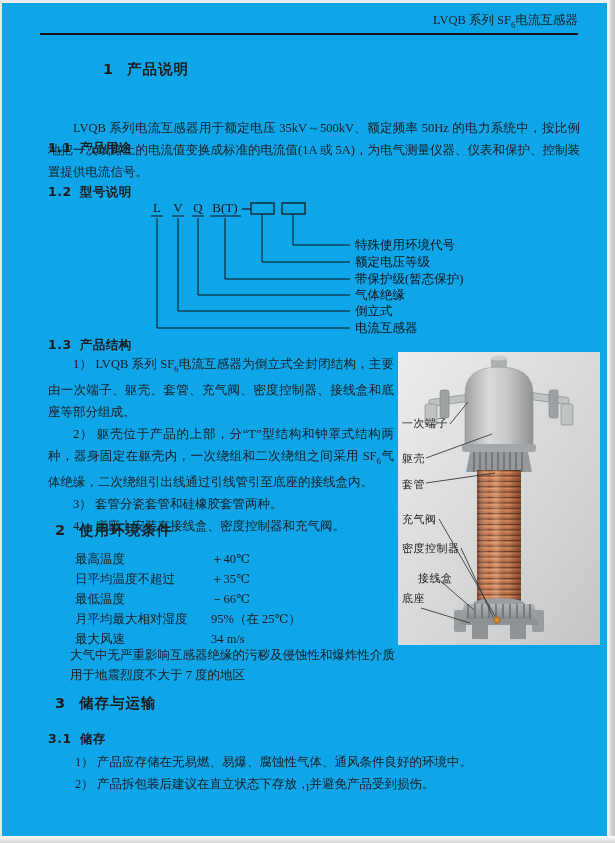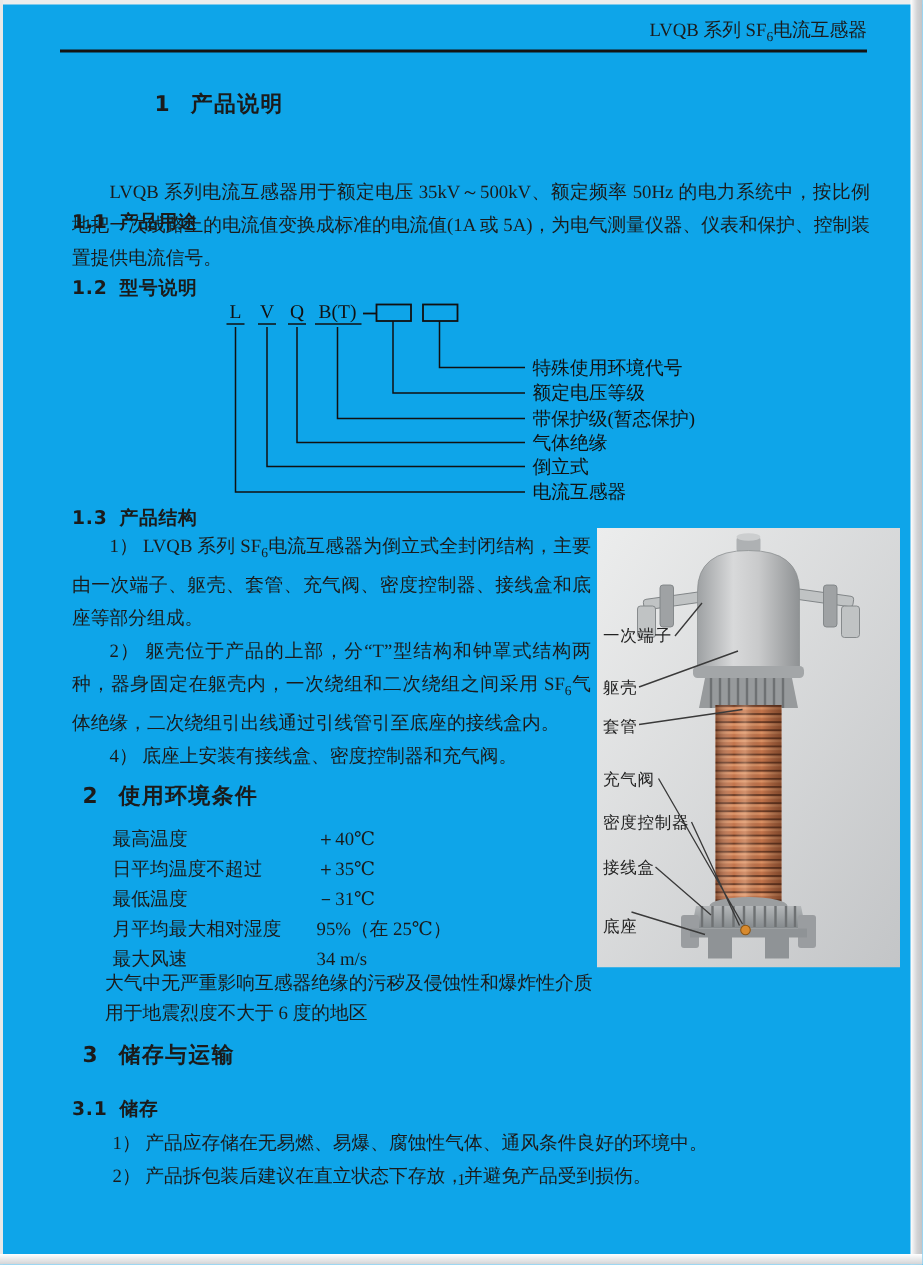--- a/index.html
+++ b/index.html
@@ -107,36 +107,37 @@
     <text class="lbl" x="215" y="115">倒立式</text>
     <text class="lbl" x="215" y="132">电流互感器</text>
   </svg>
 
   <div class="h2" style="left:48px; top:337px;">
     <span>1.3</span><span class="t">产品结构</span>
   </div>
   <div id="s1-3-body" class="bodytext indent">
     <p><span>1） LVQB 系列 SF</span><sub>6</sub><span>电流互感器为倒立式全封闭结构，主要由一次端子、躯壳、套管、充气阀、密度控制器、接线盒和底座等部分组成。</span></p>
     <p><span>2） 躯壳位于产品的上部，分“T”型结构和钟罩式结构两种，器身固定在躯壳内，一次绕组和二次绕组之间采用 SF</span><sub>6</sub><span>气体绝缘，二次绕组引出线通过引线管引至底座的接线盒内。</span></p>
+    <p>3） 套管分瓷套管和硅橡胶套管两种。</p>
     <p>4） 底座上安装有接线盒、密度控制器和充气阀。</p>
   </div>
 
   <div class="h1" style="left:55px; top:521px;">
     <span>2</span><span class="t">使用环境条件</span>
   </div>
   <div id="env-rows">
     <div><span class="lab">最高温度</span><span class="val">＋40℃</span></div>
     <div><span class="lab">日平均温度不超过</span><span class="val">＋35℃</span></div>
-    <div><span class="lab">最低温度</span><span class="val">－31℃</span></div>
+    <div><span class="lab">最低温度</span><span class="val">－66℃</span></div>
     <div><span class="lab">月平均最大相对湿度</span><span class="val">95%（在 25℃）</span></div>
     <div><span class="lab">最大风速</span><span class="val">34 m/s</span></div>
   </div>
   <div id="env-notes">
     <div>大气中无严重影响互感器绝缘的污秽及侵蚀性和爆炸性介质</div>
-    <div>用于地震烈度不大于 6 度的地区</div>
+    <div>用于地震烈度不大于 7 度的地区</div>
   </div>
 
   <div class="h1" style="left:55px; top:694px;">
     <span>3</span><span class="t">储存与运输</span>
   </div>
   <div class="h2" style="left:48px; top:731px;text-align:center;">
     <span>3.1</span><span class="t">储存</span>
   </div>
   <div id="s3-items">
     <div>1） 产品应存储在无易燃、易爆、腐蚀性气体、通风条件良好的环境中。</div>
@@ -212,16 +213,16 @@
       <circle cx="99" cy="268" r="3.2" fill="#d88a2e" stroke="#8a5515" stroke-width="0.7"></circle>
 
       <path d="M52,72 L70,50 M28,106 L94,82 M28,131 L97,121 M41,167 L97,264 M63,196 L95,265 M39,226 L76,258 M23,256 L72,271" stroke="#3a3a3a" stroke-width="0.9" fill="none"></path>
     </svg>
 
     <div class="fig-label" style="left:4px;  top:64px;">一次端子</div>
     <div class="fig-label" style="left:4px;  top:99px;">躯壳</div>
     <div class="fig-label" style="left:4px;  top:125px;">套管</div>
     <div class="fig-label" style="left:4px;  top:160px;">充气阀</div>
     <div class="fig-label" style="left:4px;  top:189px;">密度控制器</div>
-    <div class="fig-label" style="left:4px;  top:219px;">接线盒</div>
-    <div class="fig-label" style="left:4px;  top:258px;text-align:center;">底座</div>
+    <div class="fig-label" style="left:20px;  top:219px;">接线盒</div>
+    <div class="fig-label" style="left:4px;  top:239px;text-align:center;">底座</div>
   </div>
 </div>
 
 </body></html>

